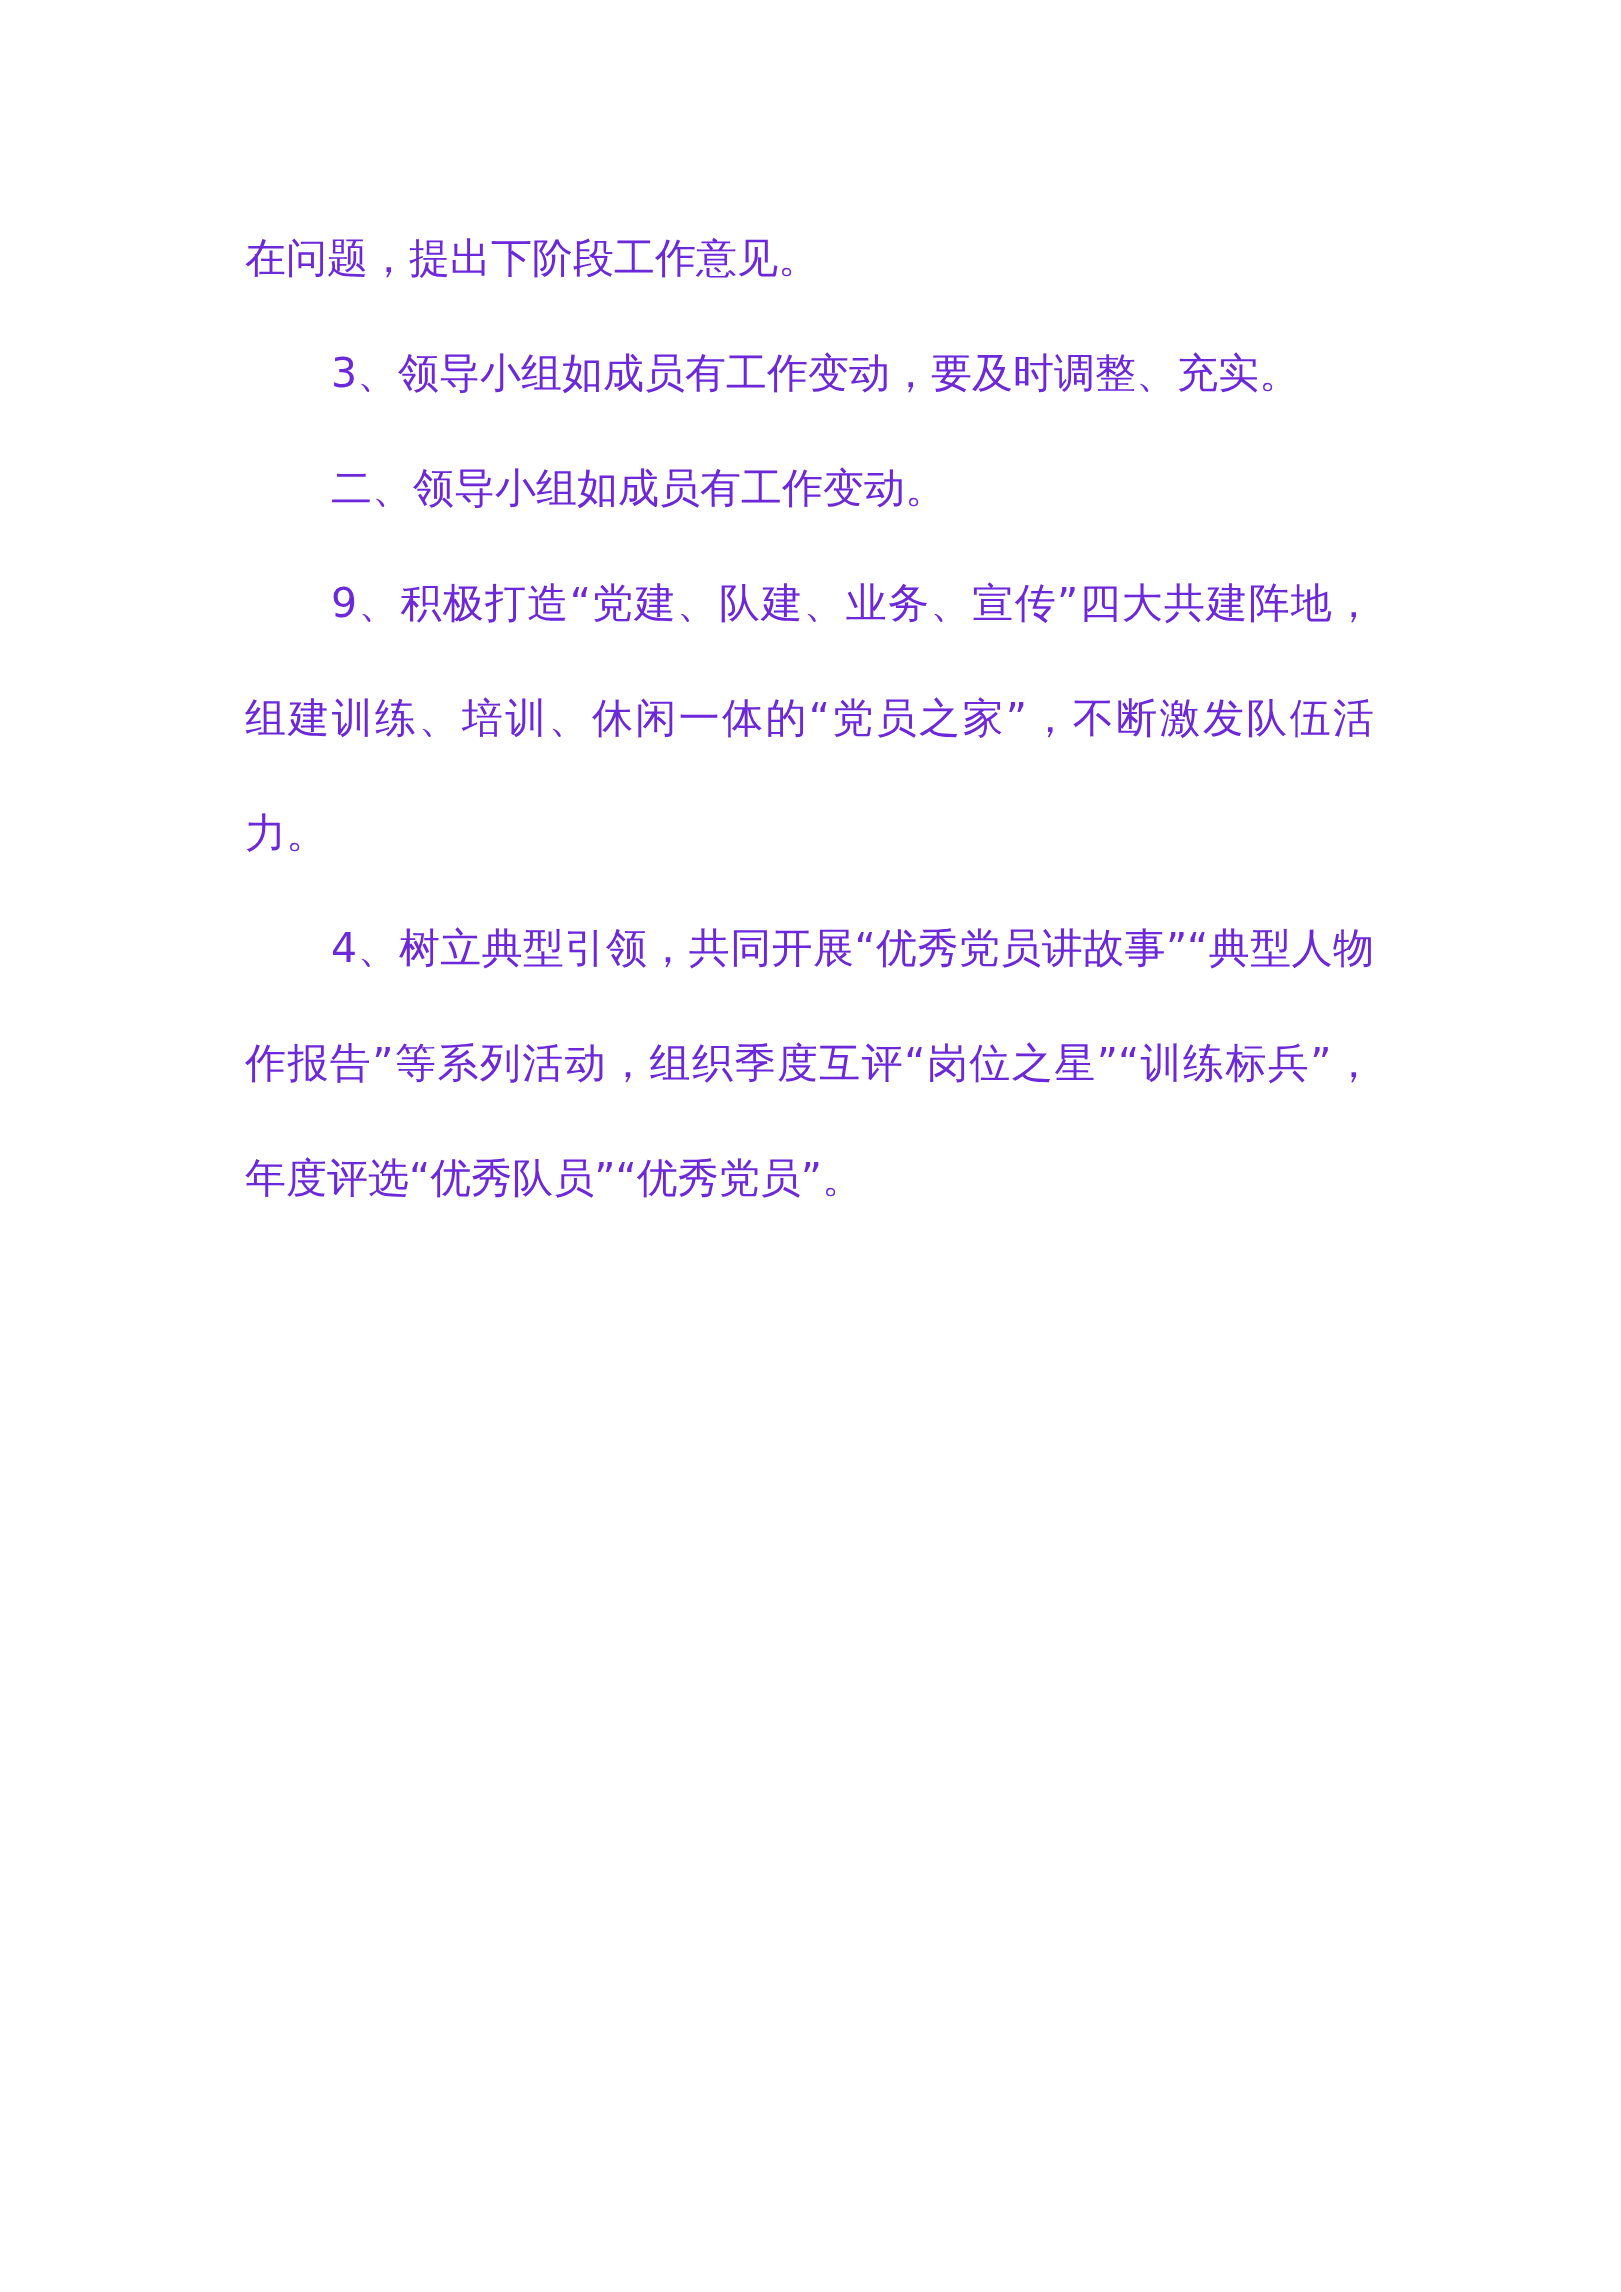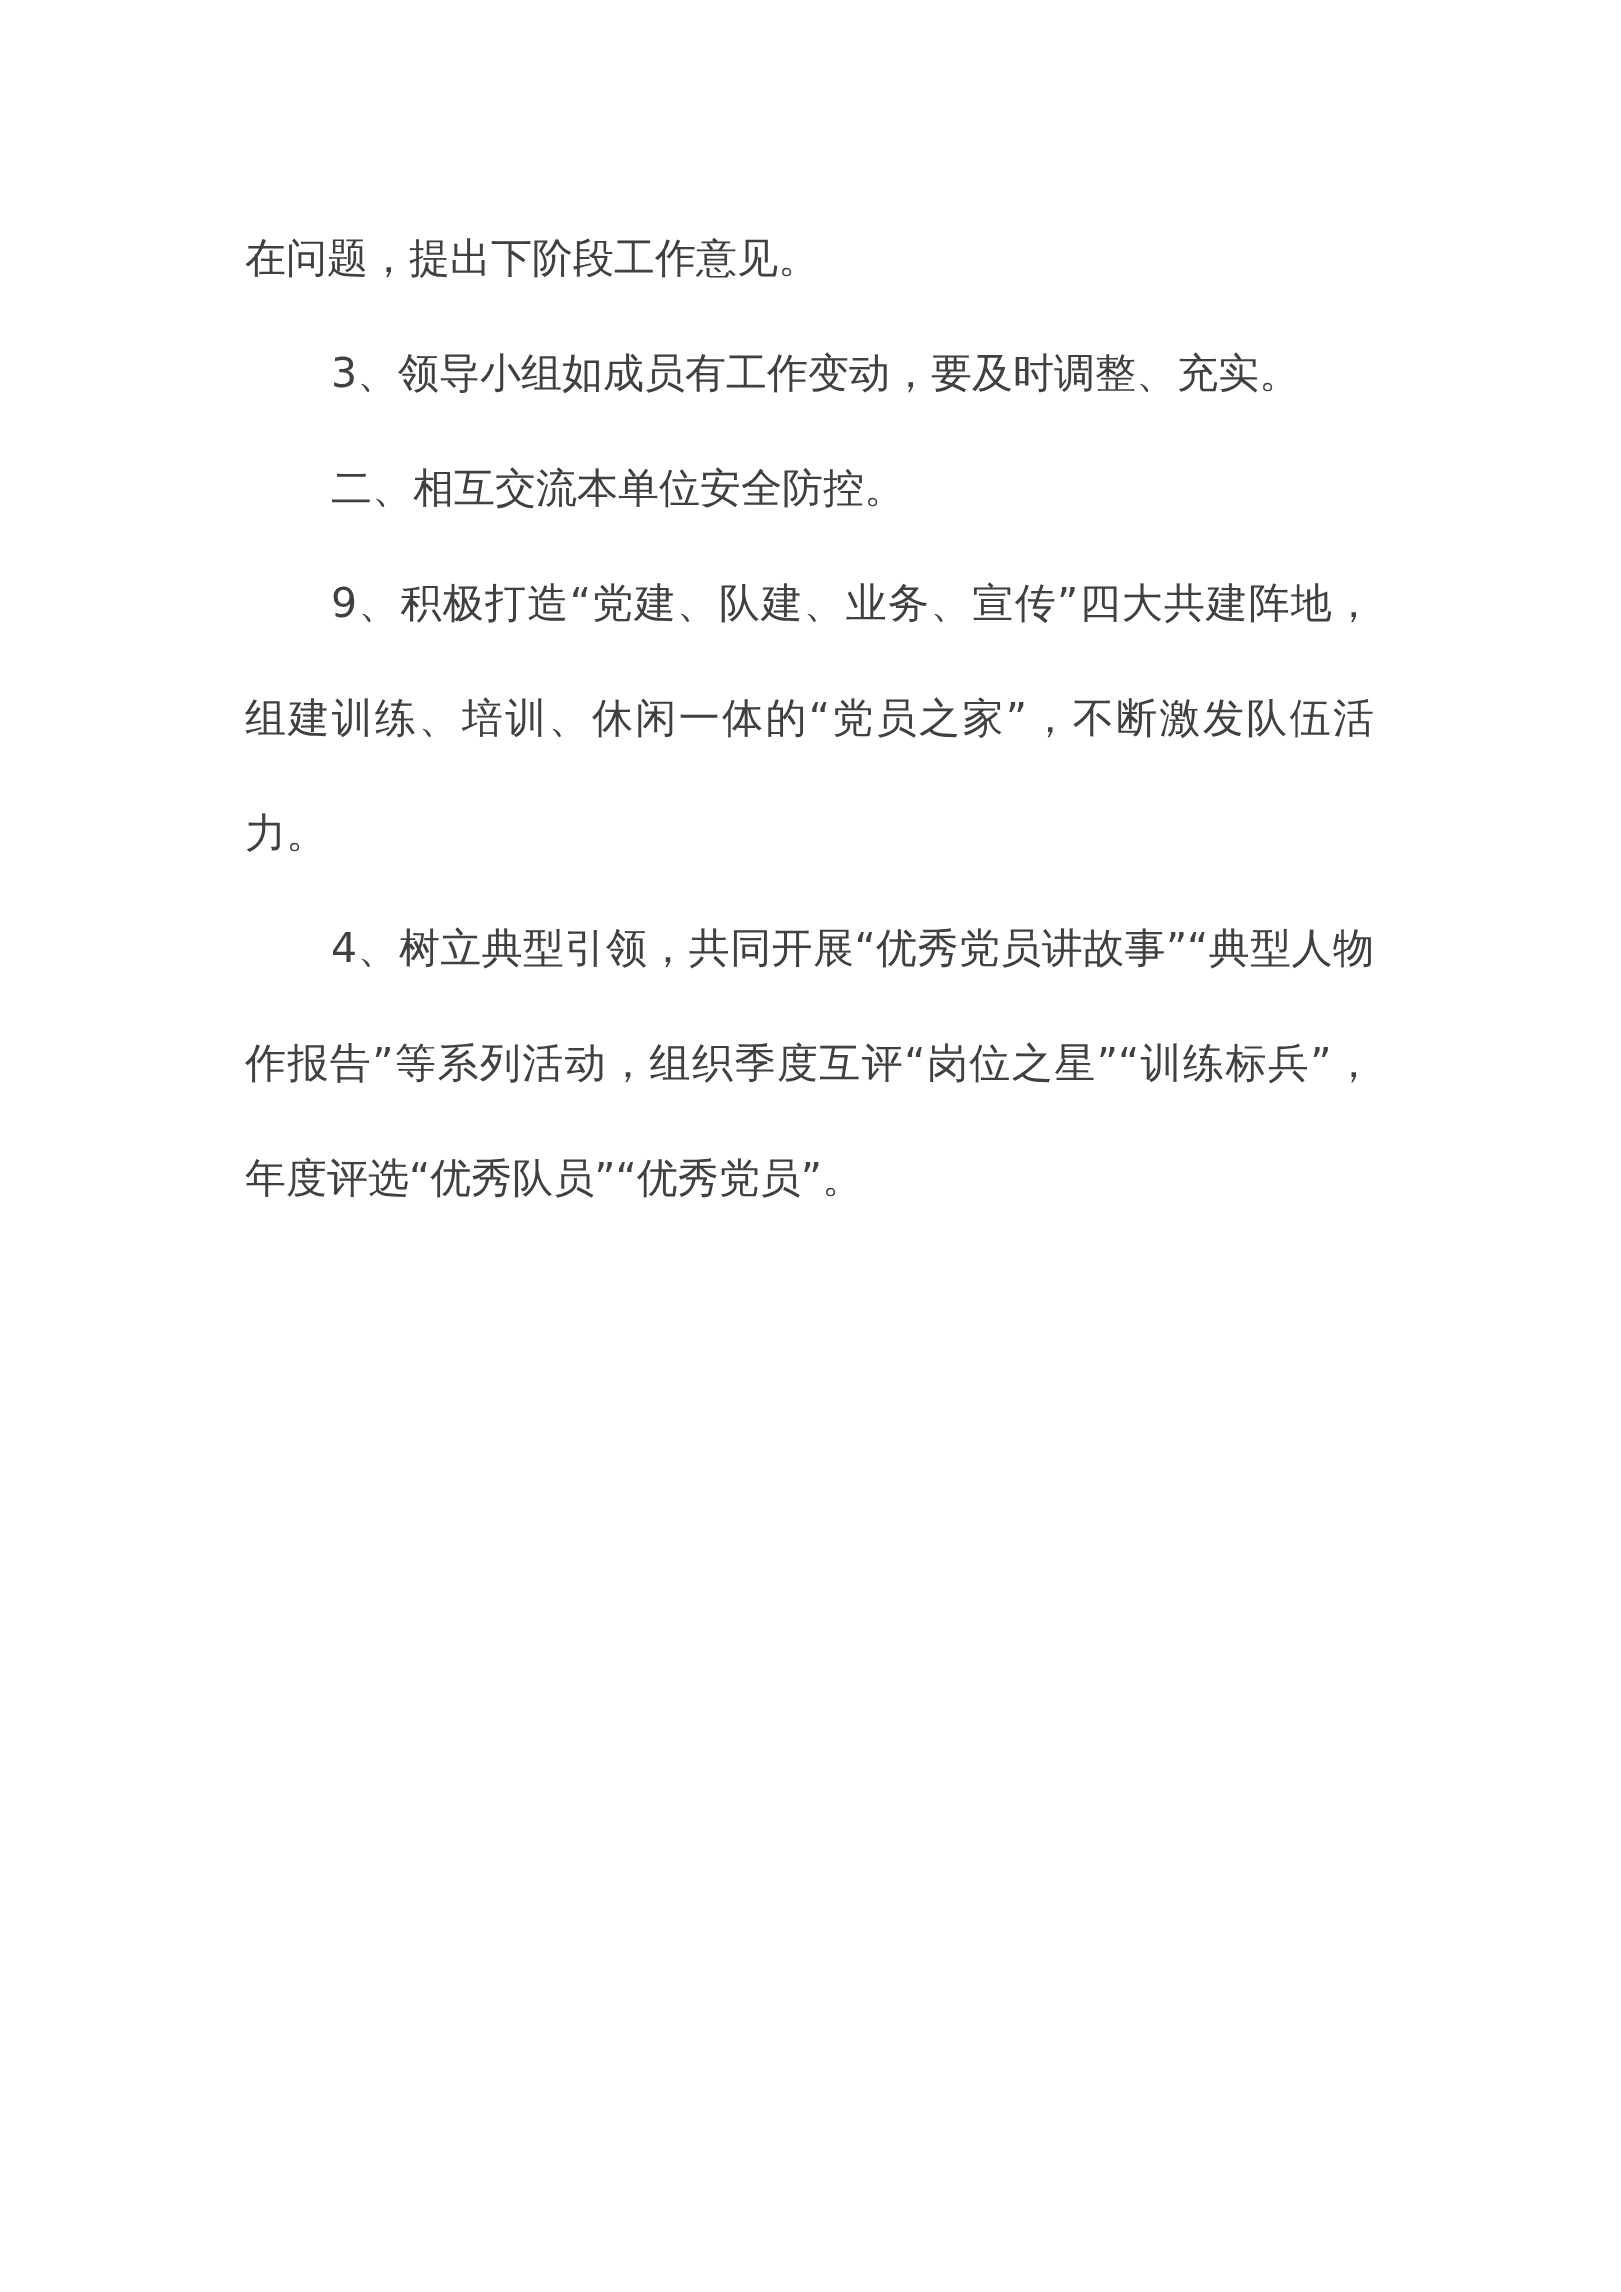--- a/index.html
+++ b/index.html
@@ -14,36 +14,36 @@
       overflow: hidden;
     }
     .page {
       position: absolute;
       left: 245px;
       top: 201px;
       width: 1129px;
       font-family: "DejaVu Sans", "Liberation Sans", sans-serif;
       font-size: 41px;
       line-height: 115px;
-      color: #404040;
+      color: #6d28d9;
     }
     .para {
       margin: 0;
       padding: 0;
       text-align: justify;
       text-justify: inter-character;
       word-break: break-all;
     }
     .para.indent {
       text-indent: 86px;
     }
   </style>
 </head>
 <body>
 
 <div class="page">
   <p class="para">在问题，提出下阶段工作意见。</p>
   <p class="para indent">3、领导小组如成员有工作变动，要及时调整、充实。</p>
-  <p class="para indent">二、相互交流本单位安全防控。</p>
+  <p class="para indent">二、领导小组如成员有工作变动。</p>
   <p class="para indent">9、积极打造“党建、队建、业务、宣传”四大共建阵地，组建训练、培训、休闲一体的“党员之家”，不断激发队伍活力。</p>
   <p class="para indent">4、树立典型引领，共同开展“优秀党员讲故事”“典型人物作报告”等系列活动，组织季度互评“岗位之星”“训练标兵”，年度评选“优秀队员”“优秀党员”。</p>
 </div>
 
 
 </body></html>

